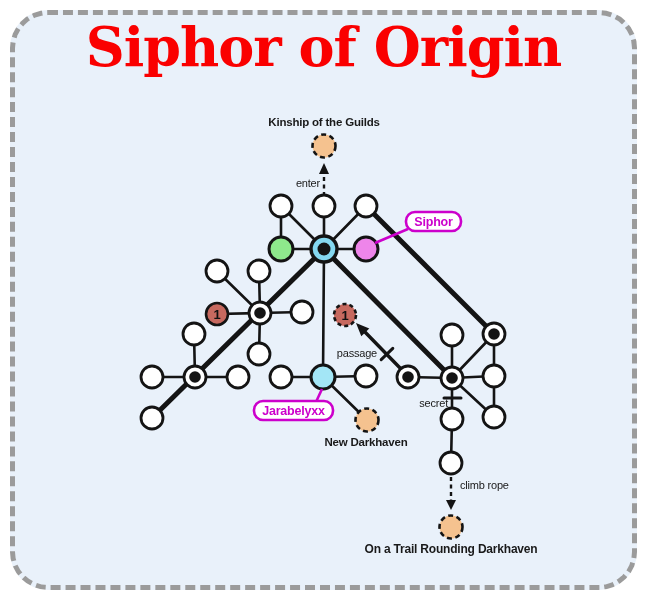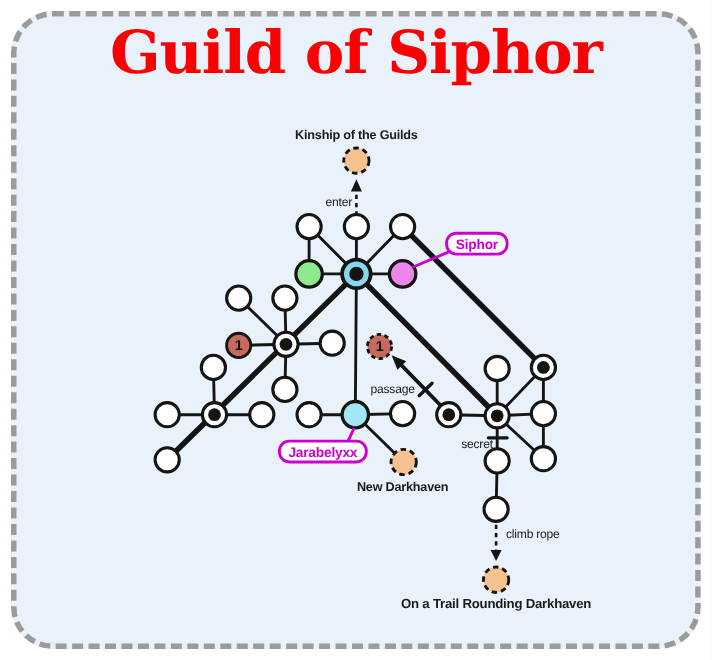--- a/index.html
+++ b/index.html
@@ -10,21 +10,21 @@
   h1.title{position:absolute;top:14px;left:0;right:0;margin:0;text-align:center;
            font-family:"DejaVu Serif",serif;font-weight:900;font-size:54px;line-height:66px;
            color:#fa0000;letter-spacing:-1px;}
   svg.map{position:absolute;left:0;top:0;width:647px;height:600px;}
   svg text{font-family:"Liberation Sans",sans-serif;letter-spacing:-0.2px;}
 </style>
 </head>
 <body>
 
 <div class="board" style="background: rgb(233, 241, 250); border-color: rgb(155, 155, 155);"></div>
-<h1 class="title" style="color: rgb(250, 0, 0);">Guild of Siphor</h1>
+<h1 class="title" style="color: rgb(250, 0, 0);">Siphor of Origin</h1>
 <svg class="map" viewBox="0 0 647 600">
     <line x1="281" y1="206" x2="281" y2="249" stroke="#141414" stroke-width="2.6" stroke-linecap="round"></line>
     <line x1="324" y1="249" x2="281" y2="206" stroke="#141414" stroke-width="2.6" stroke-linecap="round"></line>
     <line x1="324" y1="249" x2="324" y2="206" stroke="#141414" stroke-width="2.6" stroke-linecap="round"></line>
     <line x1="324" y1="249" x2="366" y2="206" stroke="#141414" stroke-width="2.6" stroke-linecap="round"></line>
     <line x1="324" y1="249" x2="281" y2="249" stroke="#141414" stroke-width="2.6" stroke-linecap="round"></line>
     <line x1="324" y1="249" x2="366" y2="249" stroke="#141414" stroke-width="2.6" stroke-linecap="round"></line>
     <line x1="324" y1="249" x2="323" y2="377" stroke="#141414" stroke-width="2.6" stroke-linecap="round"></line>
     <line x1="260" y1="313" x2="217" y2="271" stroke="#141414" stroke-width="2.6" stroke-linecap="round"></line>
     <line x1="260" y1="313" x2="259" y2="271" stroke="#141414" stroke-width="2.6" stroke-linecap="round"></line>

